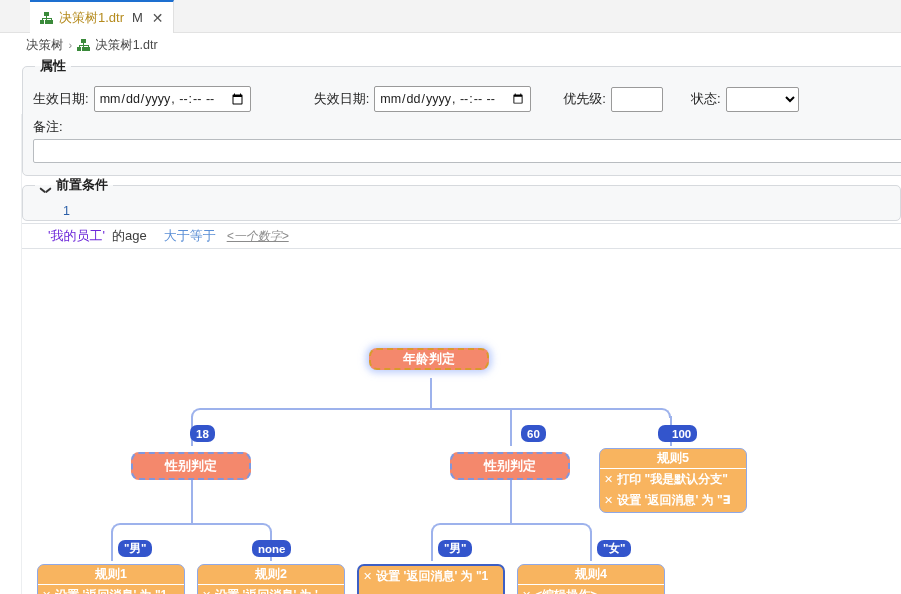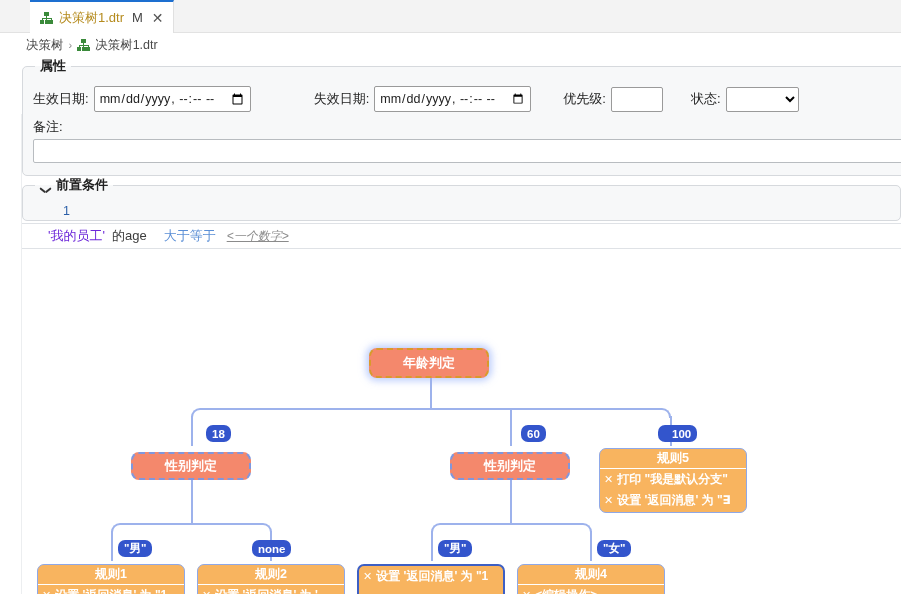--- a/index.html
+++ b/index.html
@@ -296,35 +296,35 @@
 
   <div class="cond-row">
     <span class="c-entity">'我的员工'</span>
     <span class="c-plain">的age</span>
     <span class="c-op">大于等于</span>
     <span class="c-ph">&lt;一个数字&gt;</span>
   </div>
 
   <div class="canvas">
 
-    <div class="node node-root" style="left:347px; top:64px; width:120px; height:30px;">
+    <div class="node node-root" style="left:347px; top:64px; width:120px; height:22px;">
       <span>年龄判定</span>
     </div>
 
     <div class="edge-v" style="left:408px; top:94px; height:30px;"></div>
 
     <div class="edge-h" style="left:178px; top:124px; width:462px;"></div>
     <div class="edge-corner corner-l" style="left:169px; top:124px; width:10px; height:10px;"></div>
     <div class="edge-corner corner-r" style="left:639px; top:124px; width:10px; height:10px;"></div>
 
     <div class="edge-v" style="left:169px; top:132px; height:30px;"></div>
     <div class="edge-v" style="left:488px; top:124px; height:38px;"></div>
     <div class="edge-v" style="left:648px; top:132px; height:30px;"></div>
 
-    <div class="badge" style="left:184px; top:141px;">
+    <div class="badge" style="left:168px; top:141px;">
       <span>18</span>
     </div>
     <div class="badge" style="left:499px; top:141px;">
       <span>60</span>
     </div>
     <div class="badge" style="left:636px; top:141px;padding-left:14px;">
       <span>100</span>
     </div>
 
     <div class="node node-dec" style="left:109px; top:168px; width:120px; height:28px;">

